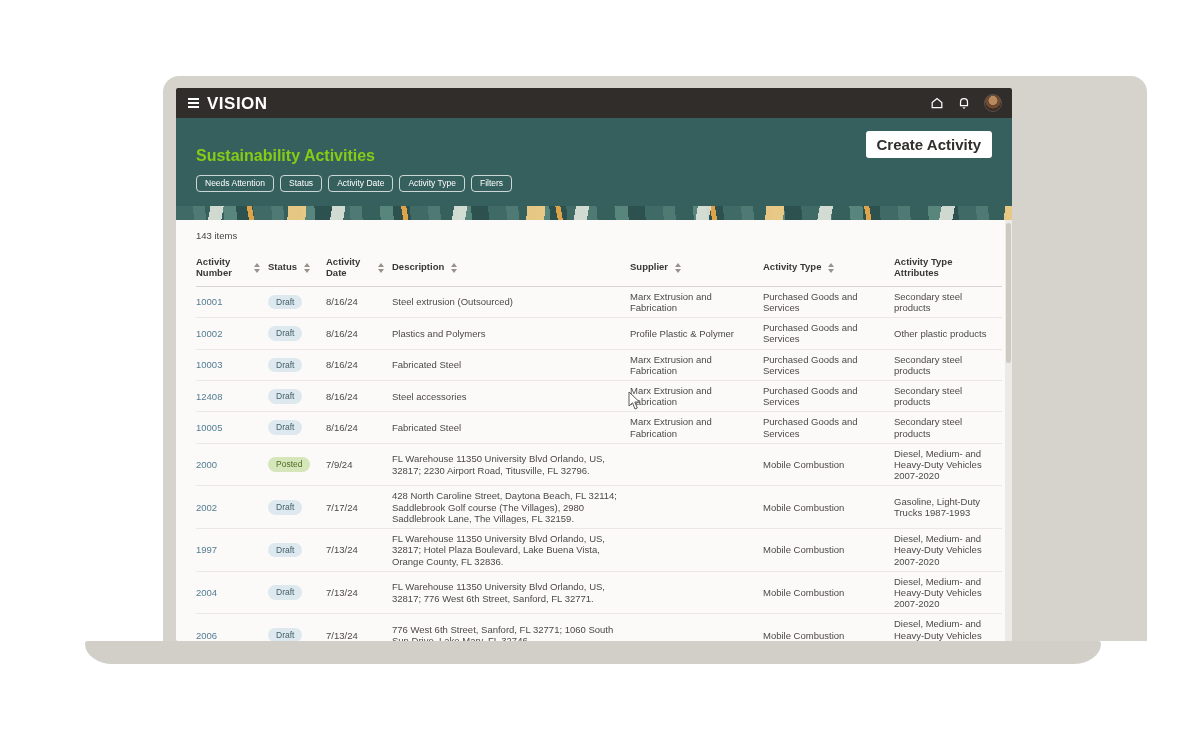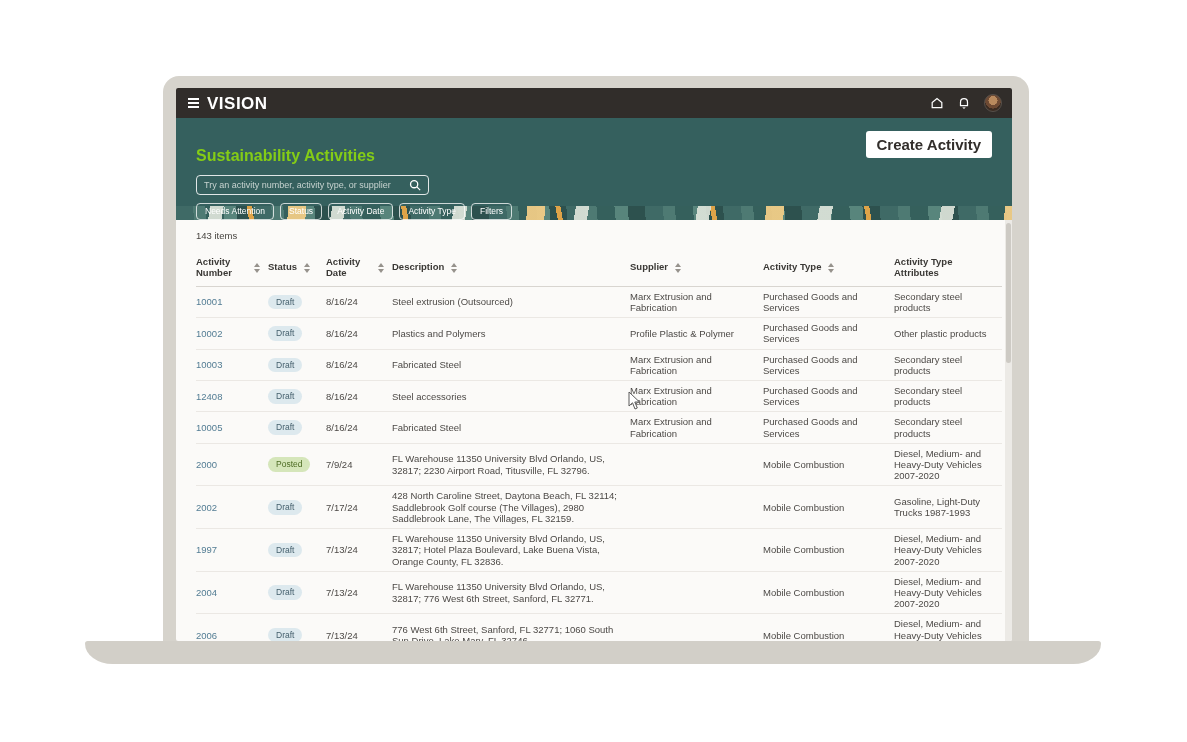--- a/index.html
+++ b/index.html
@@ -1,21 +1,21 @@
 <!DOCTYPE html>
 <html><head>
 <meta charset="utf-8">
 <style>
   html,body{margin:0;padding:0;background:#ffffff;}
   *{box-sizing:border-box;}
   .stage{position:relative;width:1187px;height:742px;background:#ffffff;overflow:hidden;
          font-family:"Liberation Sans",sans-serif;}
 
   
-  .laptop{position:absolute;left:163px;top:76px;width:866px;height:565px;
+  .laptop{position:absolute;left:163px;top:76px;width:984px;height:565px;
           background:#d6d3cc;border-radius:16px 16px 0 0;}
   .screen{position:absolute;left:13px;top:12px;width:836px;height:553px;
           background:#fbfaf8;overflow:hidden;border-radius:2px;}
   .base{position:absolute;left:85px;top:641px;width:1016px;height:23px;
         background:#d2cfc8;border-radius:3px 3px 30px 30px / 3px 3px 22px 22px;}
 
   
   .topbar{height:30px;background:#312d2a;display:flex;align-items:center;padding:0 10px;}
   .hamburger{display:inline-flex;flex-direction:column;gap:2.5px;margin:0 8px 0 2px;cursor:pointer;}
   .hamburger i{display:block;width:11px;height:1.6px;background:#fff;}
@@ -104,27 +104,20 @@
             <path d="M4 11 V7 a4 4 0 0 1 8 0 V11 H4 Z"></path>
             <path d="M6.7 13 a1.4 1.4 0 0 0 2.6 0" stroke-width="1.2"></path>
           </svg>
           <span class="avatar"></span>
         </span>
       </header>
 
       <section class="hero">
         <button class="create-btn">Create Activity</button>
         <h1>Sustainability Activities</h1>
-        <div class="searchbox">
-          <input placeholder="Try an activity number, activity type, or supplier" style="">
-          <svg width="12" height="12" viewBox="0 0 14 14" fill="none" stroke="#ffffff" stroke-width="1.5">
-            <circle cx="6" cy="6" r="4.2"></circle>
-              <path d="M9.2 9.2 L13 13"></path>
-          </svg>
-        </div>
         <div class="chips" id="chips">
             <button class="chip">Needs Attention</button>
             <button class="chip">Status</button>
             <button class="chip">Activity Date</button>
             <button class="chip">Activity Type</button>
             <button class="chip">Filters</button>
           </div>
       </section>
 
       <div class="leafband"></div>

